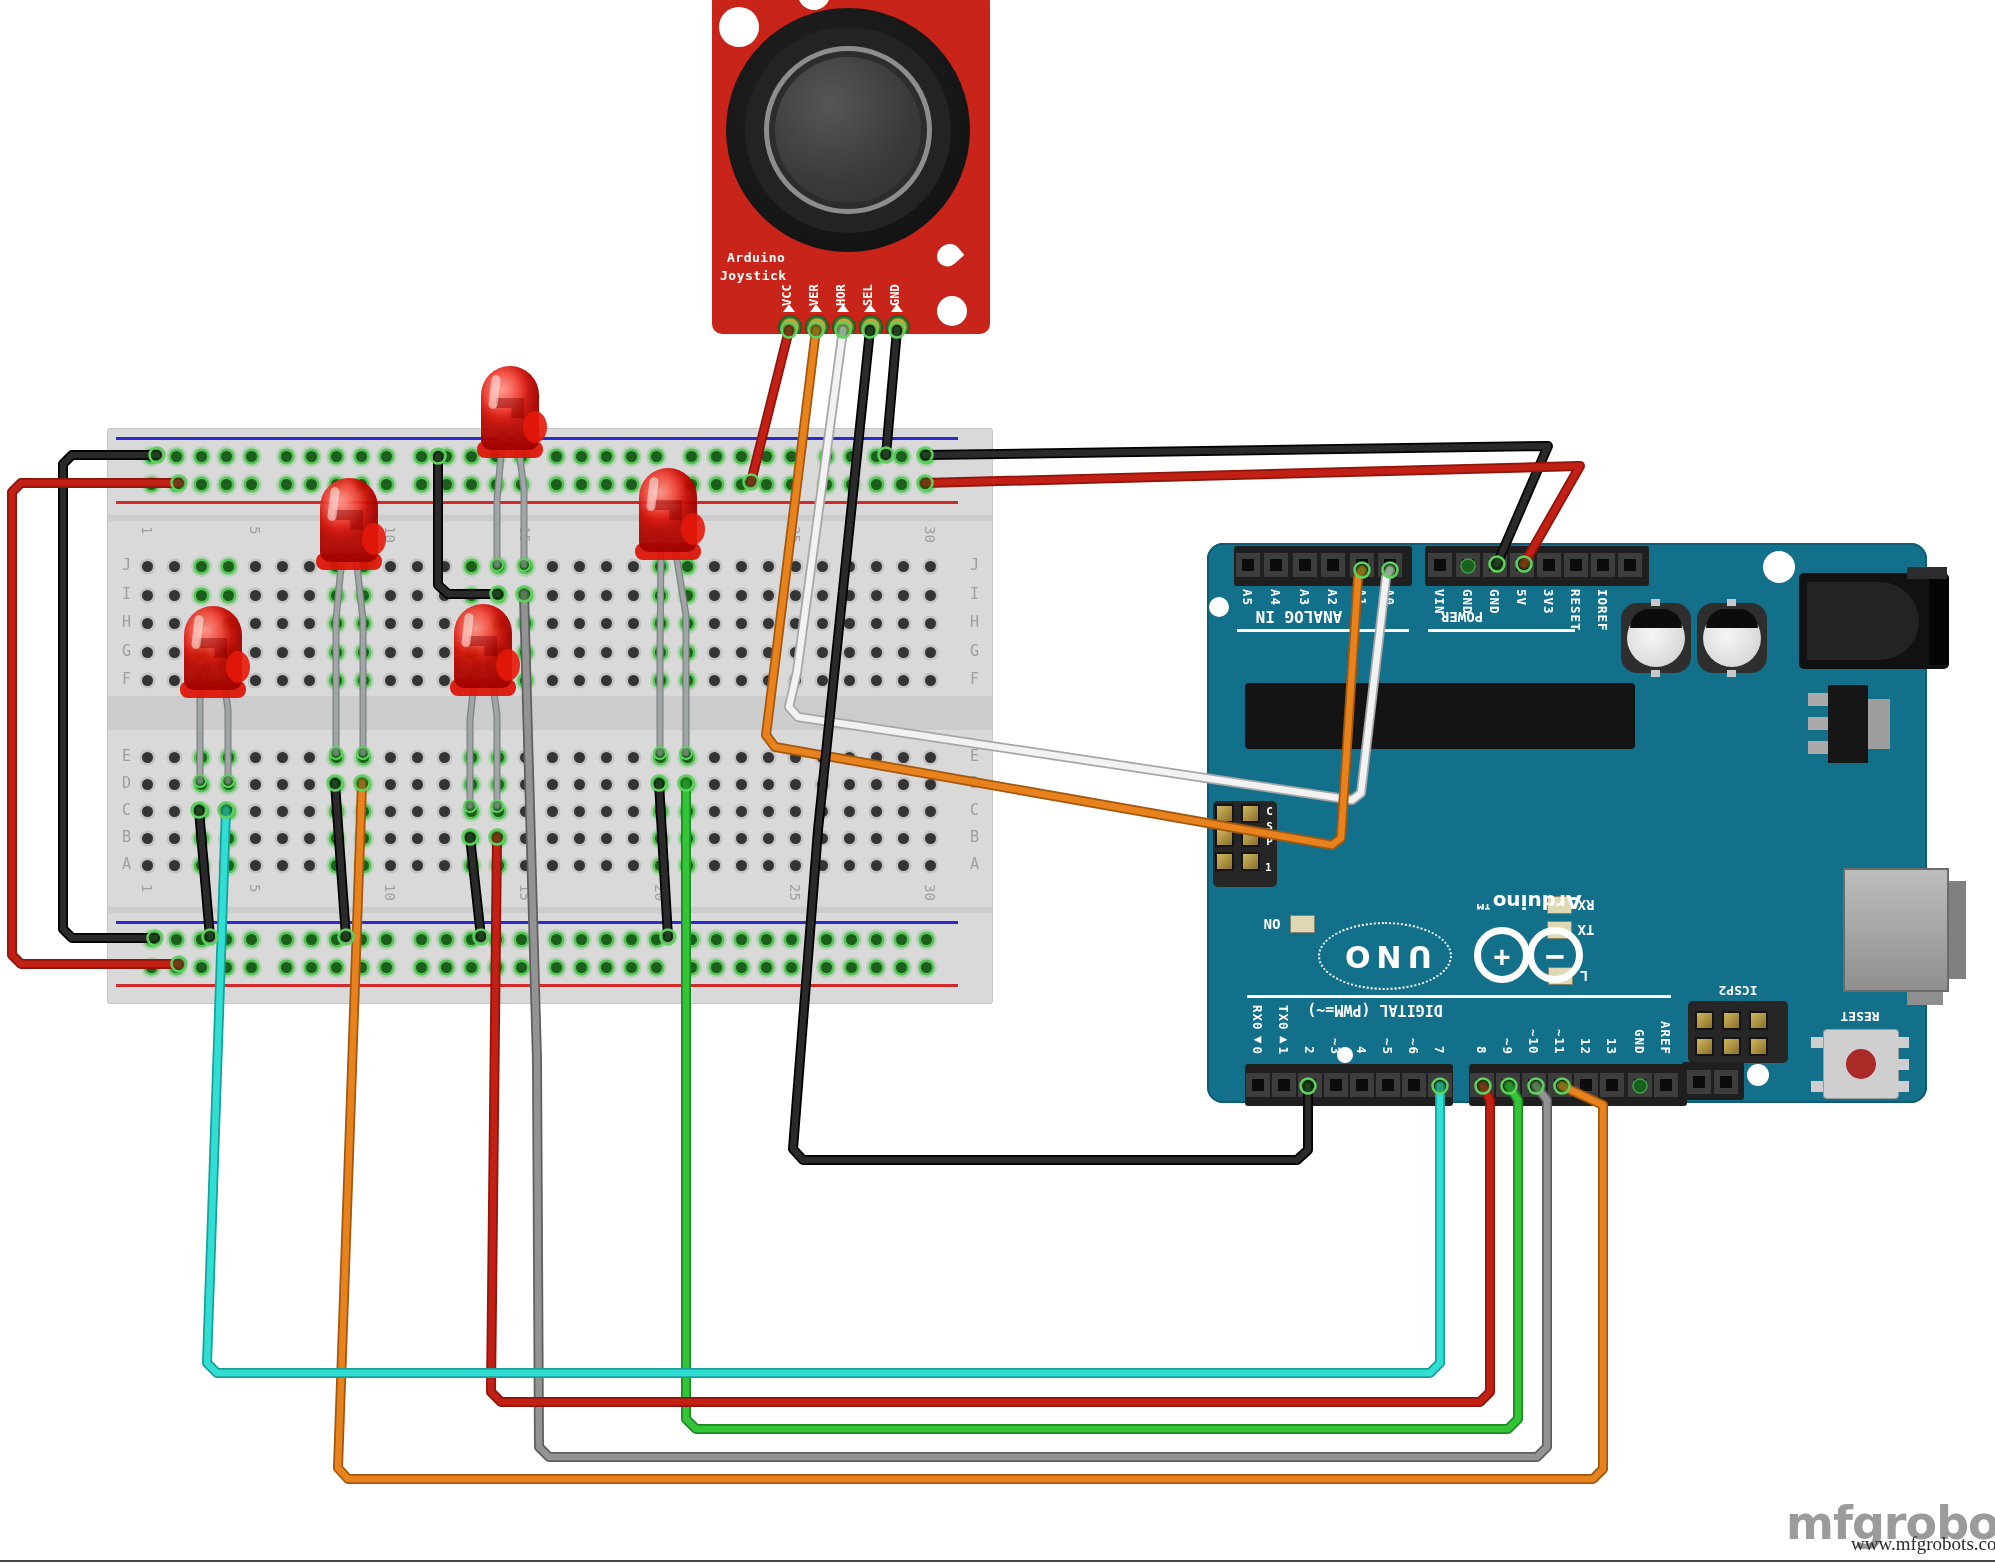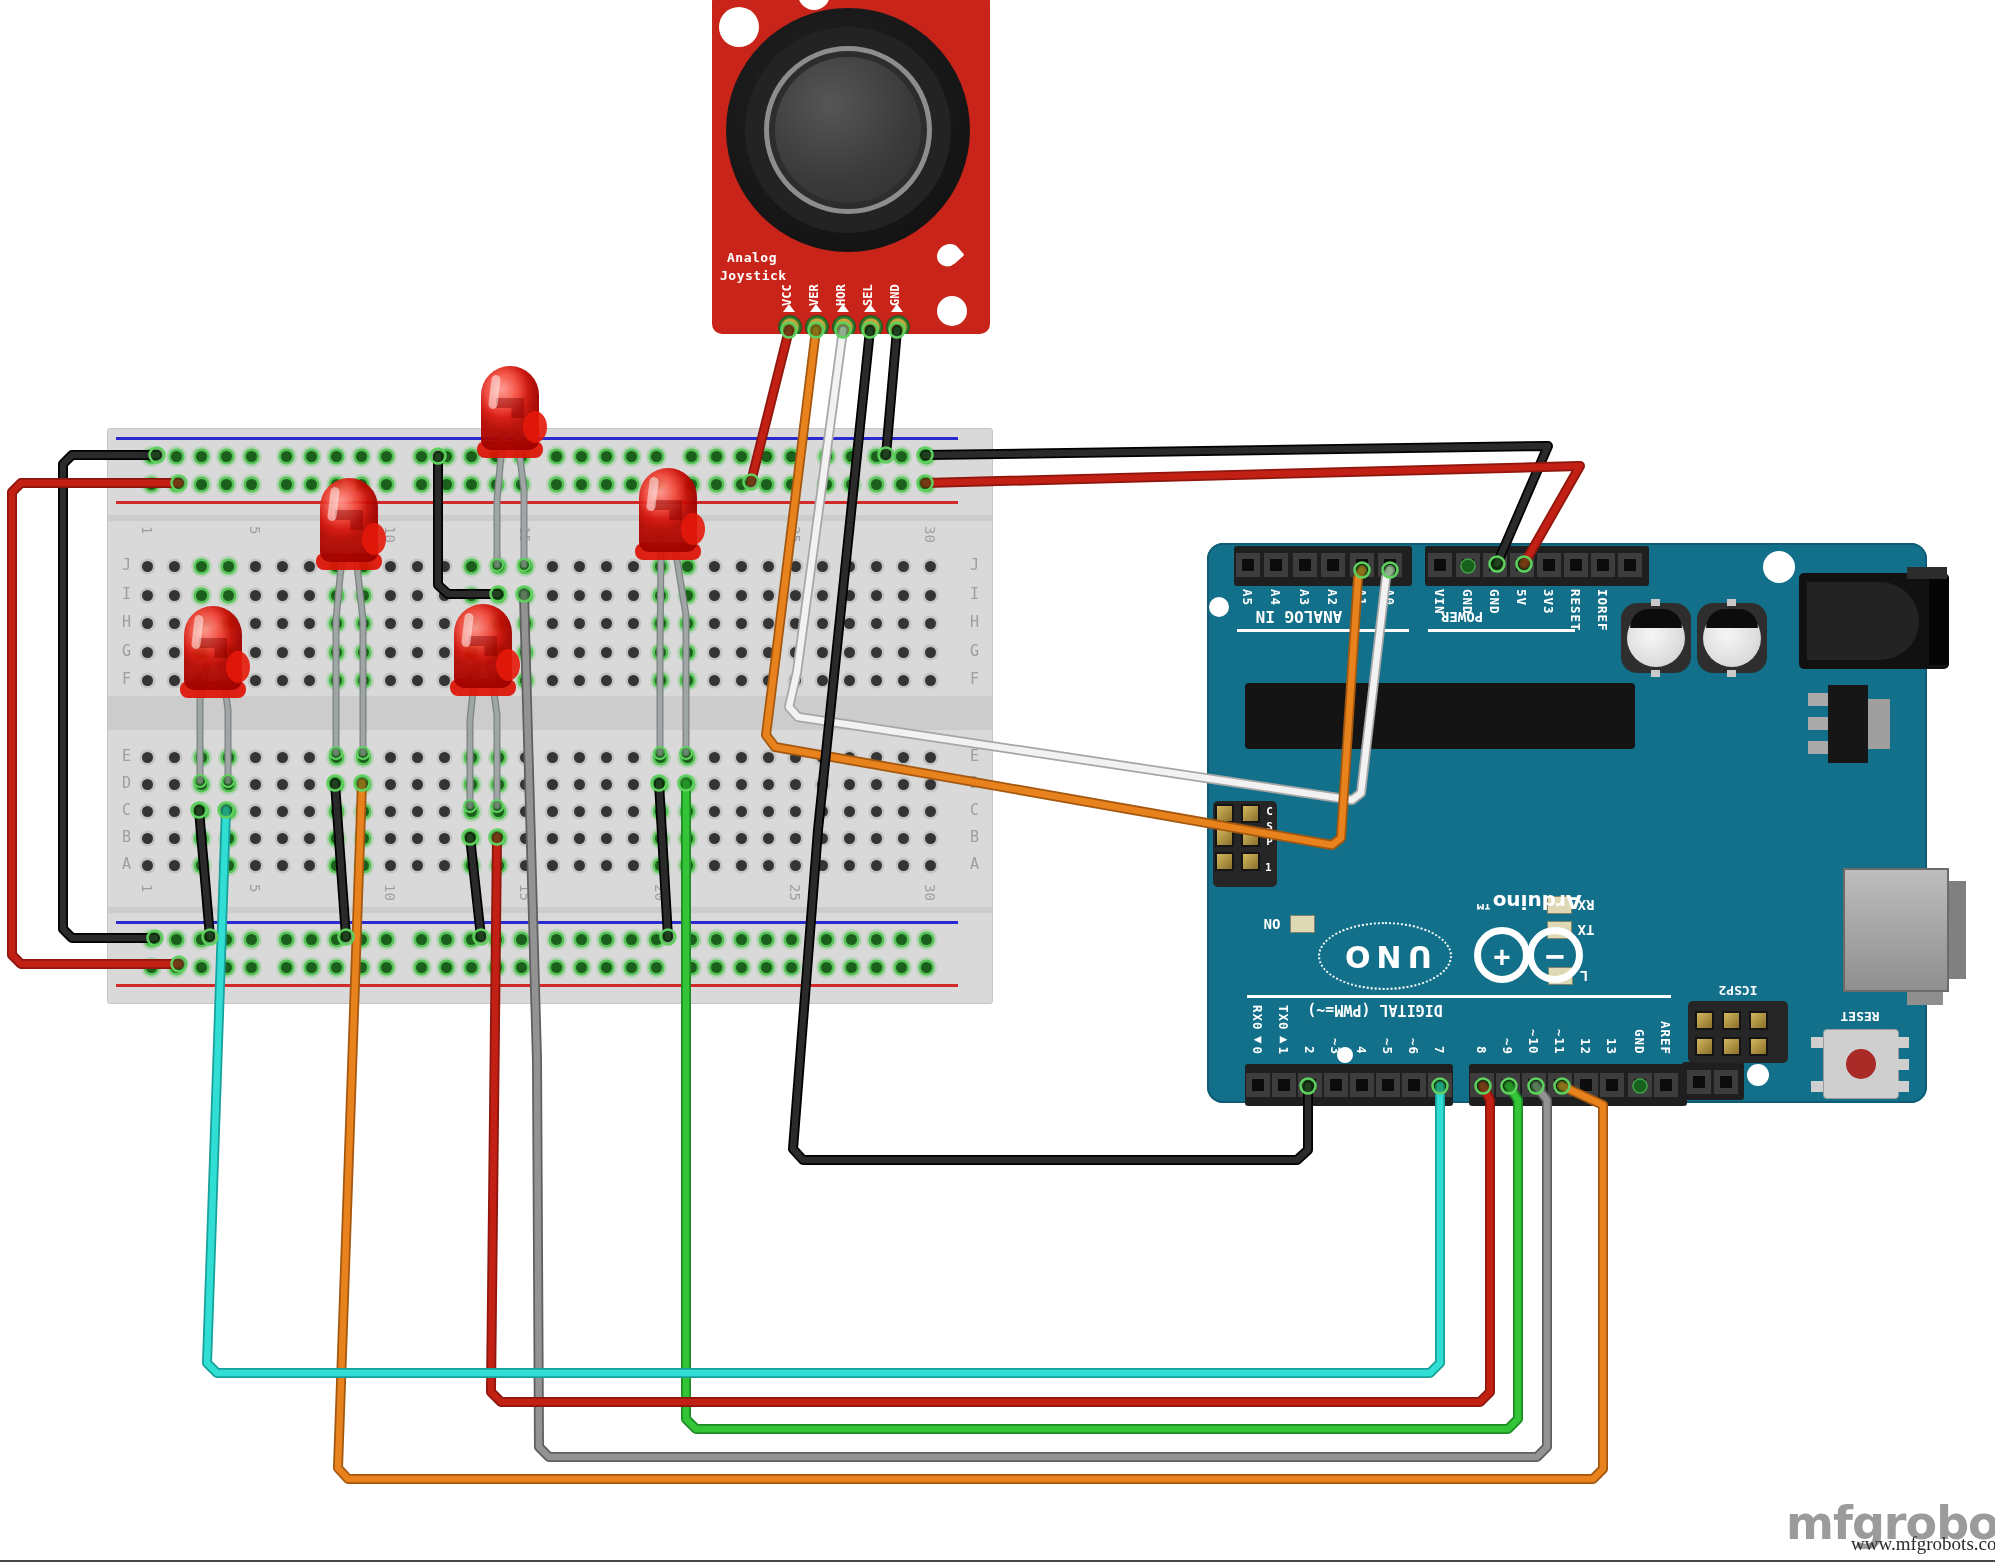--- a/index.html
+++ b/index.html
@@ -697,21 +697,21 @@
 
   <div id="joystick">
     <div class="mhole" style="left:7px;top:15px;width:40px;height:40px;"></div>
     <div class="mhole" style="left:86px;top:-14px;width:32px;height:32px;"></div>
     <div class="mhole" style="left:225px;top:304px;width:30px;height:30px;"></div>
     <div class="knob1"></div>
     <div class="knob2"></div>
     <div class="knob3"></div>
     <div class="knob4"></div>
     <div class="abs" style="left:226px;top:251px;width:21px;height:24px;background:#fff;border-radius:60% 8% 55% 55%;transform:rotate(48deg);"></div>
-    <div class="jtxt" style="left:15px;top:258px;">Analog</div>
+    <div class="jtxt" style="left:15px;top:258px;">Arduino</div>
     <div class="jtxt" style="left:8px;top:276px;">Joystick</div>
   <div class="jpin" style="left: 66px; top: 323px;"></div>
       <div class="chev" style="left: 71px; top: 312px;"></div>
       <div class="jlabel vtext-up" style="left: 68px; top: 262px;">VCC</div>
       <div class="jpin" style="left: 93px; top: 323px;"></div>
       <div class="chev" style="left: 98px; top: 312px;"></div>
       <div class="jlabel vtext-up" style="left: 95px; top: 262px;">VER</div>
       <div class="jpin" style="left: 120px; top: 323px;"></div>
       <div class="chev" style="left: 125px; top: 312px;"></div>
       <div class="jlabel vtext-up" style="left: 122px; top: 262px;">HOR</div>

